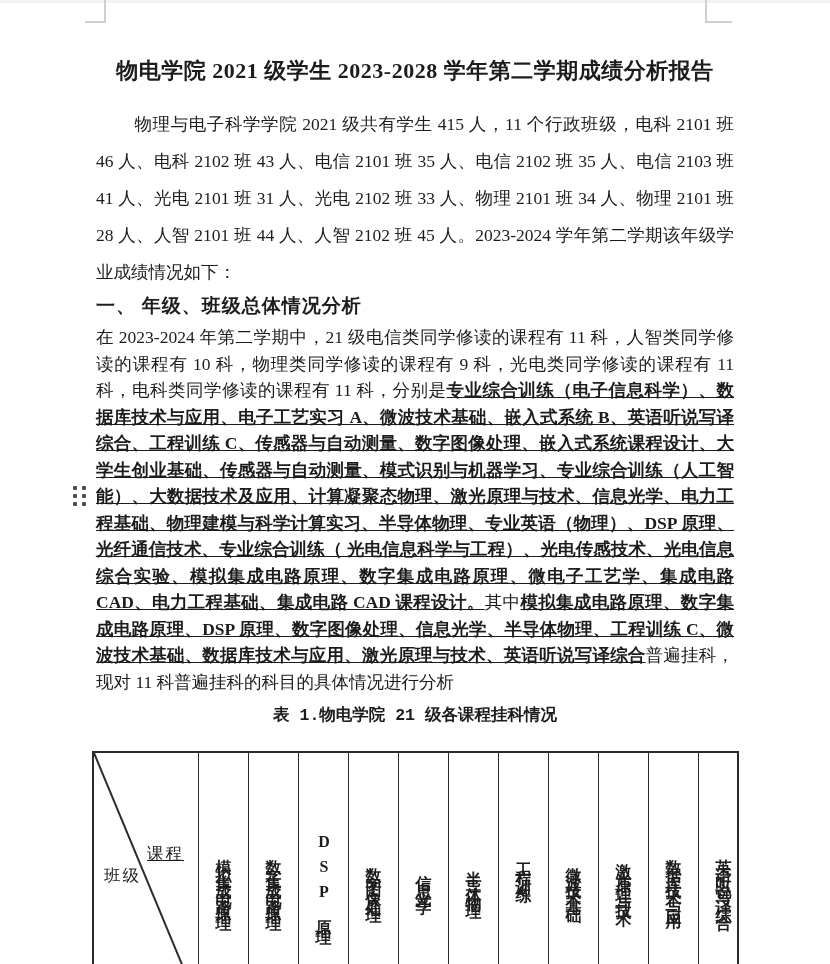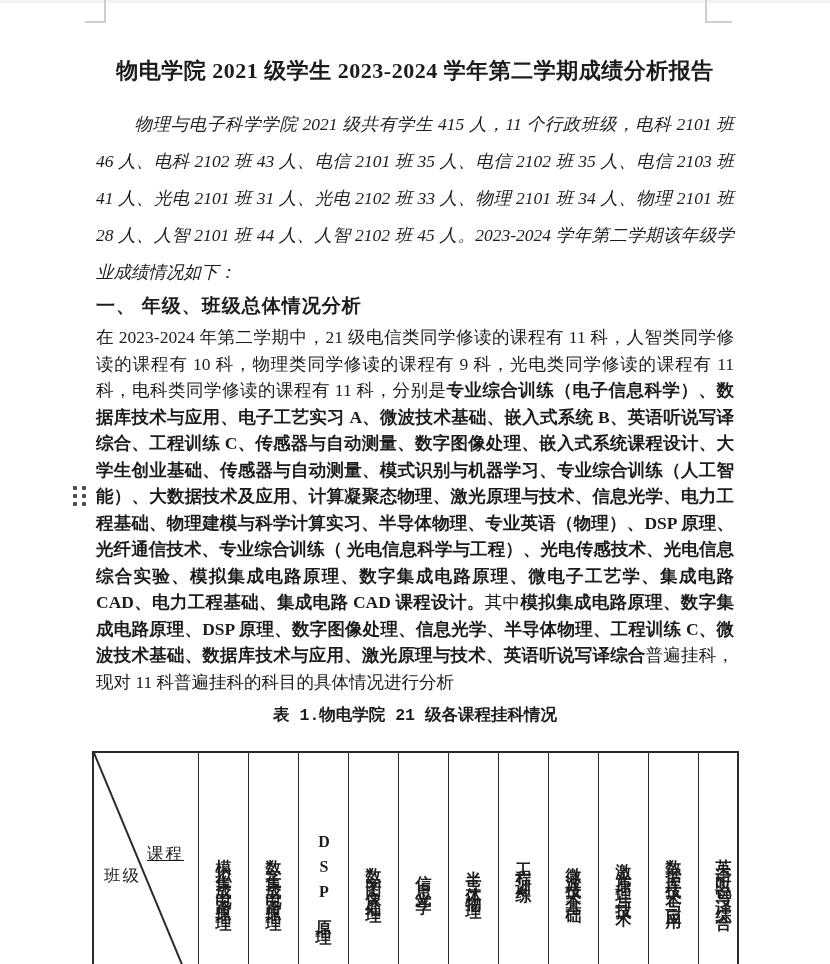--- a/index.html
+++ b/index.html
@@ -15,30 +15,30 @@
   .crop.rv{left:705px;top:0;width:2px;height:22px;}
   .crop.rh{left:705px;top:21px;width:27px;height:2px;}
 
   .content{position:absolute;left:96px;top:44px;width:638px;}
   .doc-title{
     font-size:22px;font-weight:700;text-align:center;
     line-height:34px;padding-top:10px;letter-spacing:0.5px;
   }
   .para1{
     margin-top:18px;font-size:17.5px;line-height:37px;
-    text-align:justify;text-indent:2.2em;font-style:italic;
+    text-align:justify;text-indent:2.2em;
   }
   .sec-heading{
     font-size:19px;font-weight:700;line-height:30px;
     letter-spacing:1px;
   }
   .para2{
     margin-top:3px;font-size:17.5px;line-height:26.5px;text-align:justify;
   }
-  .para2 .b{font-weight:700;}
+  .para2 .b{font-weight:700;text-decoration:underline;}
   .tbl-caption{
     margin-top:9px;text-align:center;font-weight:700;font-size:16.5px;line-height:24px;font-family:Liberation Mono, monospace;
   }
 
   .drag-handle{
     position:absolute;left:73px;top:486px;width:13px;height:21px;
     display:grid;grid-template-columns:4px 4px;grid-template-rows:4px 4px 4px;
     column-gap:5px;row-gap:4px;cursor:grab;
   }
   .drag-handle i{background:#4d4d4d;border-radius:1px;display:block;}
@@ -78,21 +78,21 @@
 <div class="drag-handle">
   <i></i>
     <i></i>
     <i></i>
     <i></i>
     <i></i>
     <i></i>
 </div>
 
 <div class="content">
-  <div class="doc-title">物电学院 2021 级学生 2023-2024 学年第二学期成绩分析报告</div>
+  <div class="doc-title">物电学院 2021 级学生 2023-2028 学年第二学期成绩分析报告</div>
 
   <div class="para1">物理与电子科学学院 2021 级共有学生 415 人，11 个行政班级，电科 2101 班 46 人、电科 2102 班 43 人、电信 2101 班 35 人、电信 2102 班 35 人、电信 2103 班 41 人、光电 2101 班 31 人、光电 2102 班 33 人、物理 2101 班 34 人、物理 2101 班 28 人、人智 2101 班 44 人、人智 2102 班 45 人。2023-2024 学年第二学期该年级学业成绩情况如下：</div>
 
   <div class="sec-heading">一、 年级、班级总体情况分析</div>
 
   <div class="para2"><span>在 2023-2024 年第二学期中，21 级电信类同学修读的课程有 11 科，人智类同学修读的课程有 10 科，物理类同学修读的课程有 9 科，光电类同学修读的课程有 11 科，电科类同学修读的课程有 11 科，分别是</span><span class="b">专业综合训练（电子信息科学）、数据库技术与应用、电子工艺实习 A、微波技术基础、嵌入式系统 B、英语听说写译综合、工程训练 C、传感器与自动测量、数字图像处理、嵌入式系统课程设计、大学生创业基础、传感器与自动测量、模式识别与机器学习、专业综合训练（人工智能）、大数据技术及应用、计算凝聚态物理、激光原理与技术、信息光学、电力工程基础、物理建模与科学计算实习、半导体物理、专业英语（物理）、DSP 原理、光纤通信技术、专业综合训练（ 光电信息科学与工程）、光电传感技术、光电信息综合实验、模拟集成电路原理、数字集成电路原理、微电子工艺学、集成电路 CAD、电力工程基础、集成电路 CAD 课程设计。</span><span>其中</span><span class="b">模拟集成电路原理、数字集成电路原理、DSP 原理、数字图像处理、信息光学、半导体物理、工程训练 C、微波技术基础、数据库技术与应用、激光原理与技术、英语听说写译综合</span><span>普遍挂科，现对 11 科普遍挂科的科目的具体情况进行分析</span></div>
 
   <div class="tbl-caption">表 1.物电学院 21 级各课程挂科情况</div>
 </div>
 

